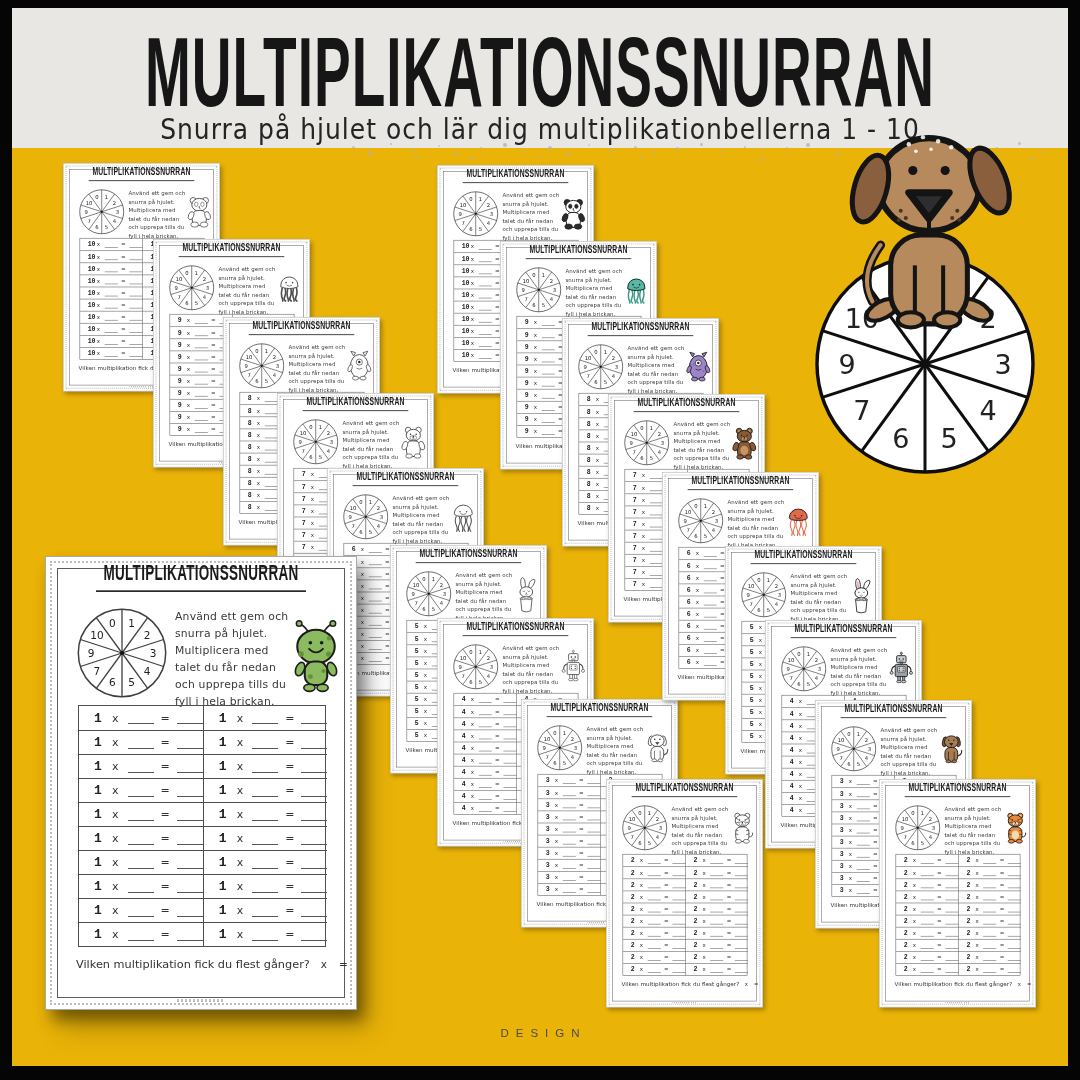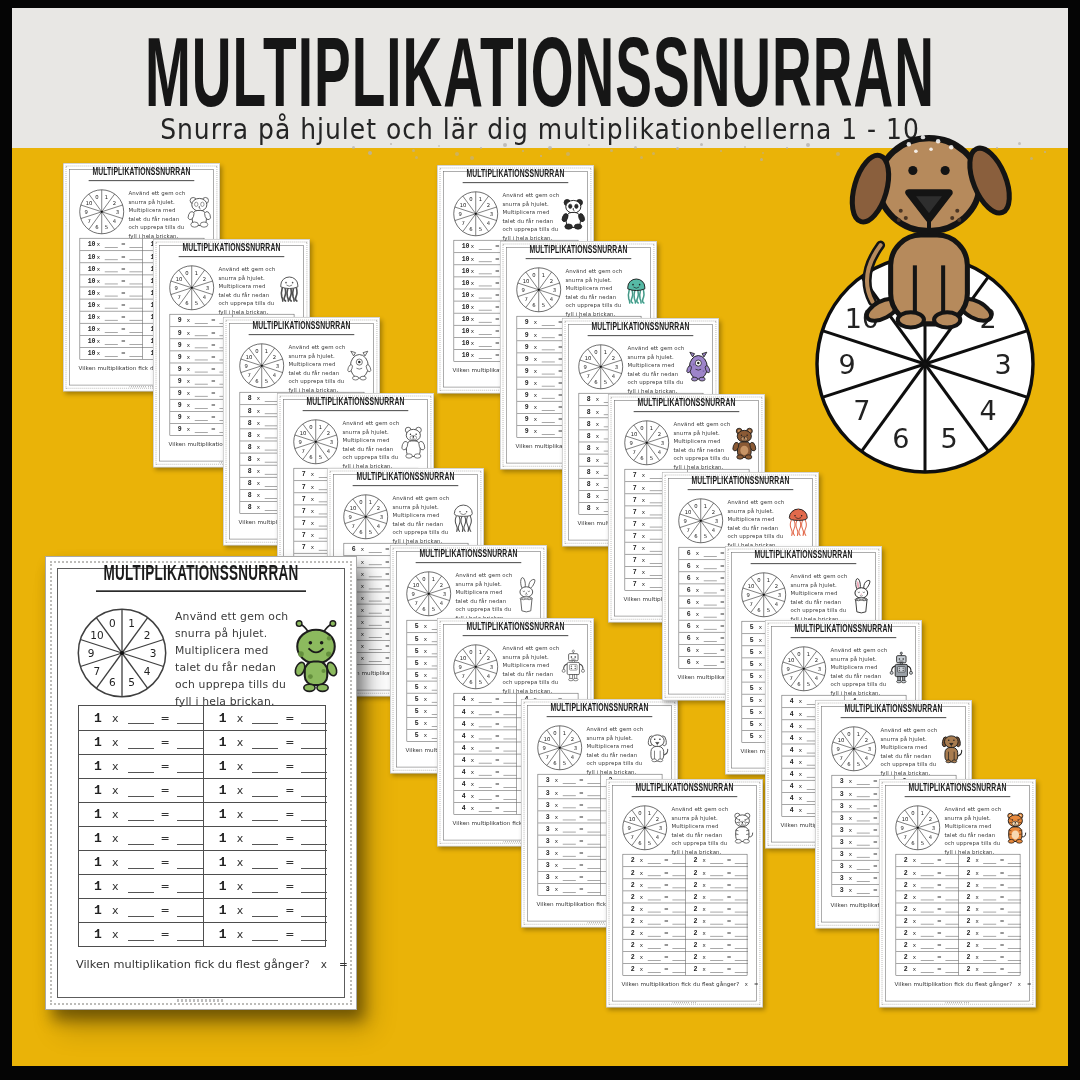--- a/index.html
+++ b/index.html
@@ -3956,19 +3956,20 @@
             <span class="bl"></span>
       <span class="eq">=</span>
             <span class="bl"></span>
           </div>
     <div class="s-mark"></div>
   </div>
       </div>
     </div>
 
   <div class="brand">
+    <div class="brand-sub">DESIGN</div>
   </div>
 
   <div class="bar top"></div>
   <div class="bar bottom"></div>
   <div class="bar left"></div>
   <div class="bar right"></div>
 </div>
 
 </body></html>

